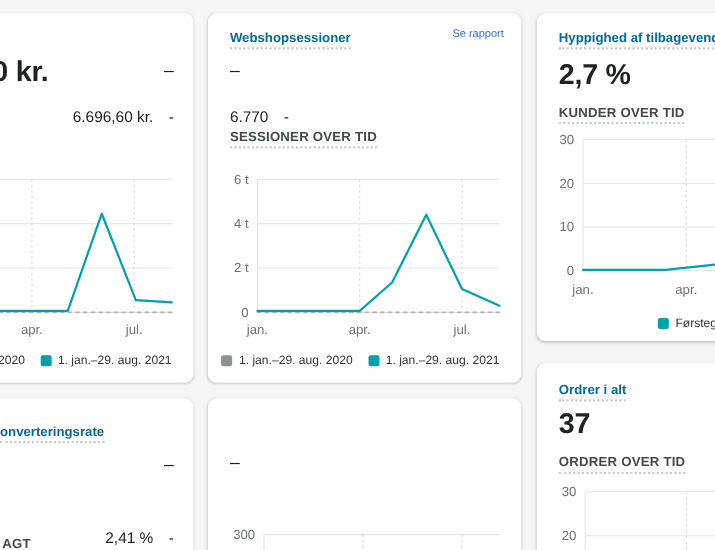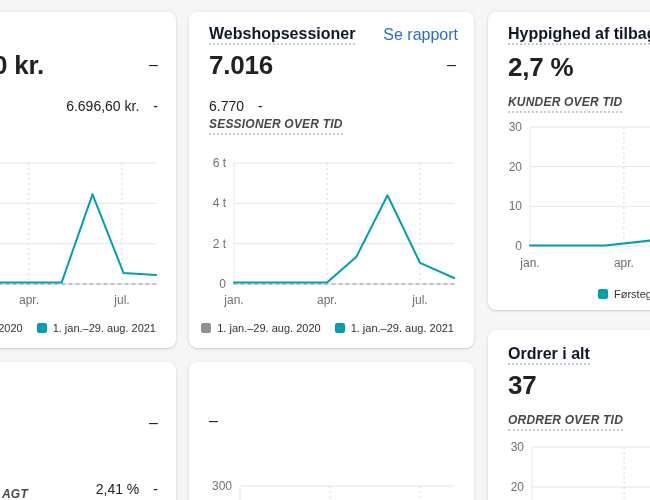--- a/index.html
+++ b/index.html
@@ -19,38 +19,38 @@
   #card-returning  {left:488px;  top:12px;  width:285px; height:298px;}
   #card-conversion {left:-109px; top:362px; width:285px; height:336px;}
   #card-aov        {left:189px;  top:362px; width:285px; height:336px;}
   #card-orders     {left:488px;  top:330px; width:285px; height:336px;}
 
   .card-head{position:absolute;left:20px;right:16px;display:flex;justify-content:space-between;align-items:flex-start;}
   .head-top{top:14px;}
   .head-mid{top:16px;}
   .head-low{top:20px;}
   .metric-title{
-    font-size:16px;font-weight:700;color:#0f172a;line-height:16px;
+    font-size:12px;font-weight:700;color:#0369a1;line-height:16px;
     border-bottom:2px dotted #c8cbce;padding-bottom:1px;white-space:nowrap;
   }
-  .report-link{font-size:16px;color:#2c6ecb;text-decoration:none;white-space:nowrap;text-align:center;}
+  .report-link{font-size:10px;color:#2c6ecb;text-decoration:none;white-space:nowrap;text-align:center;}
 
   .big-row{position:absolute;left:20px;right:18px;display:flex;justify-content:space-between;align-items:center;height:30px;}
   .big-val{font-size:26px;font-weight:600;letter-spacing:-0.2px;color:#202223;white-space:nowrap;}
   .big-dash{font-size:16px;font-weight:500;color:#202223;}
   .indent-sales{margin-left:82px;}
 
   .sub-row{position:absolute;left:20px;right:18px;display:flex;align-items:center;font-size:14px;color:#202223;height:16px;}
   .sub-label{flex:1;white-space:nowrap;}
   .sub-val{margin-right:14px;white-space:nowrap;}
   .sub-dash{color:#202223;}
 
   .caption{
     position:absolute;font-size:12px;font-weight:700;color:#45484c;letter-spacing:0.2px;
-    border-bottom:2px dotted #c9ccce;padding-bottom:2px;white-space:nowrap;line-height:13px;font-style:italic;
+    border-bottom:2px dotted #c9ccce;padding-bottom:2px;white-space:nowrap;line-height:13px;
   }
 
   .chart-host{position:absolute;}
   .legend{position:absolute;display:flex;gap:14px;align-items:center;font-size:11px;color:#303336;white-space:nowrap;}
   .lg-item{display:flex;align-items:center;gap:6px;}
   .lg-sq{width:10px;height:10px;border-radius:2px;display:inline-block;flex:0 0 auto;}
   .sq-gray{background:#8c9196;}
   .sq-teal{background:#00a0ac;}
 
   svg text{font-family:"Liberation Sans", sans-serif;font-size:12px;fill:#6d7175;}
@@ -92,21 +92,20 @@
     </span>
   </div>
 </div>
 
 <div class="card" id="card-sessions">
   <div class="card-head head-top">
     <span class="metric-title">Webshopsessioner</span>
     <a class="report-link" href="#">Se rapport</a>
   </div>
   <div class="big-row" style="top:38px;">
-    <span class="big-val">7.016</span>
     <span class="big-dash">–</span>
   </div>
   <div class="sub-row" style="top:86px;">
     <span class="sub-val">6.770</span>
     <span class="sub-dash">-</span>
   </div>
   <div class="caption" style="left:20px;top:106px;">SESSIONER OVER TID</div>
   <div class="chart-host" style="left: 0px; top: 140px;"><svg width="285" height="172" viewBox="0 0 285 172">
         <line x1="45" x2="265" y1="132" y2="132" stroke="#e4e5e7" stroke-width="1"></line>
         <text x="37" y="136" text-anchor="end">0</text>
@@ -162,20 +161,21 @@
       </svg></div>
   <div class="legend" style="top:276px;left:110px;">
     <span class="lg-item">
       <i class="lg-sq sq-teal"></i>
       <span>Førstegangskunder</span>
     </span>
   </div>
 </div>
 
 <div class="card" id="card-conversion">
+  <div class="metric-title" style="position:absolute;left:109px;top:22px;">onverteringsrate</div>
   <div class="big-row" style="top:46px;">
     <span></span>
     <span class="big-dash">–</span>
   </div>
   <div class="caption" style="left:111px;top:90px;margin-top:36px;">AGT</div>
   <div class="sub-row" style="top:119px;">
     <span class="sub-label"></span>
     <span class="sub-val">2,41 %</span>
     <span class="sub-dash">-</span>
   </div>

